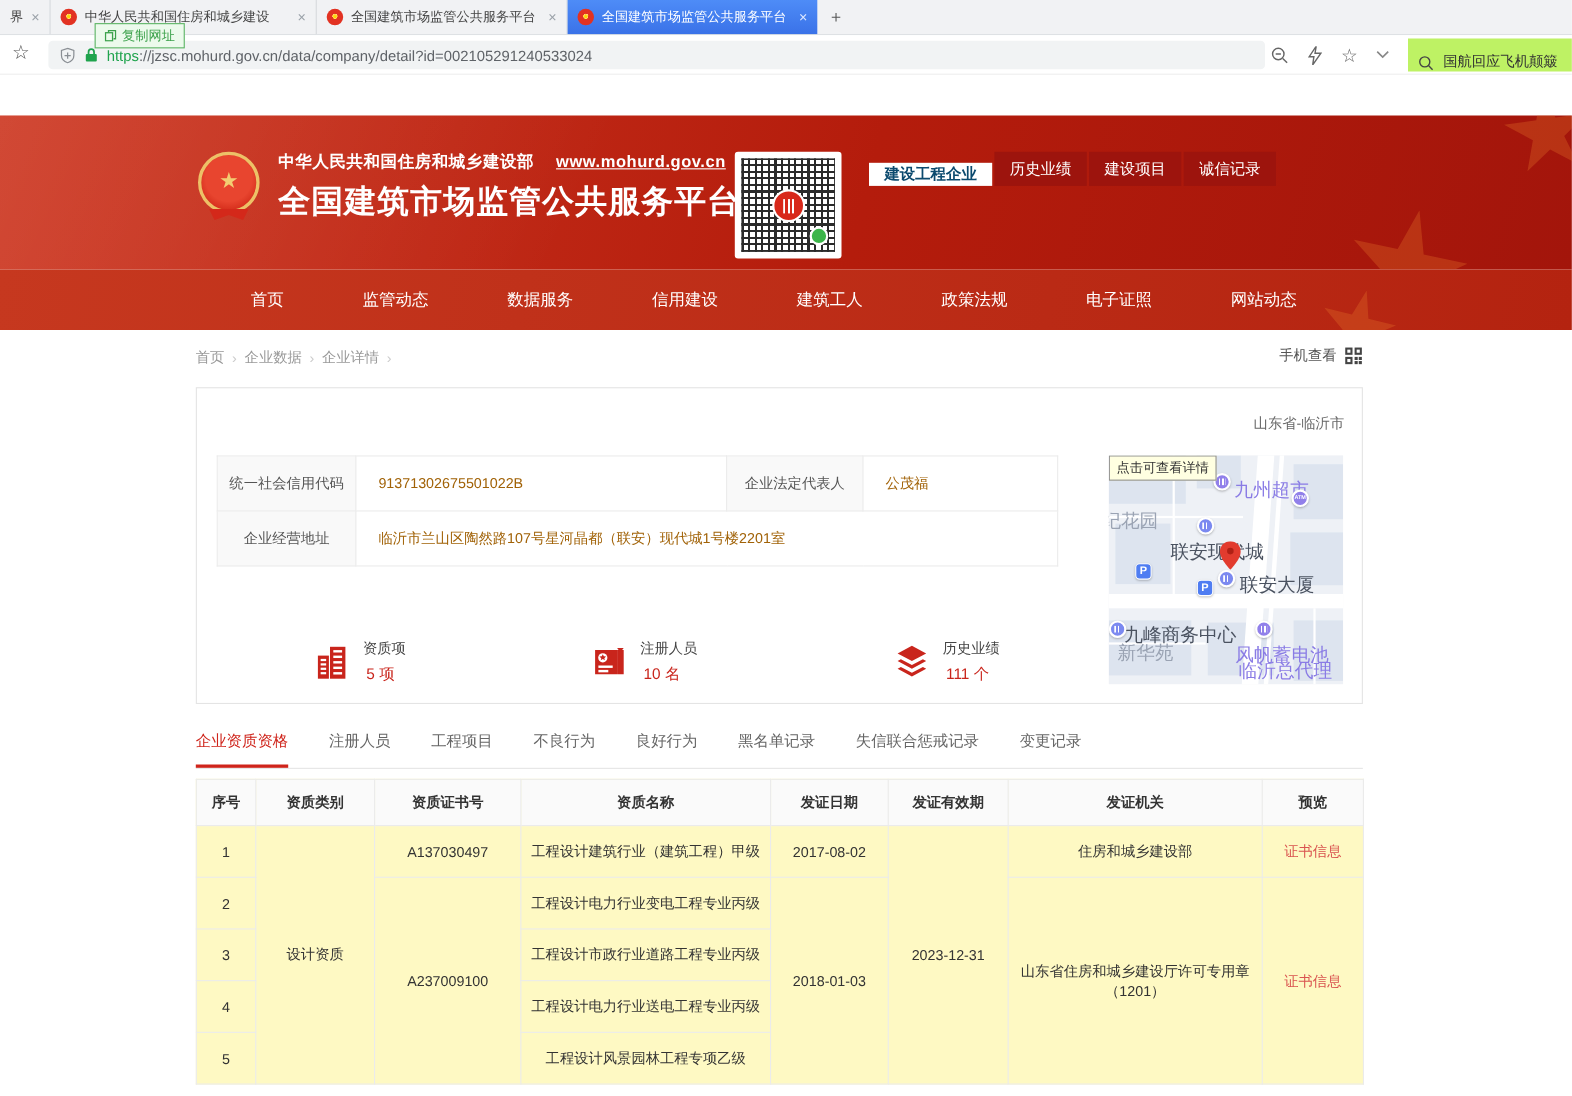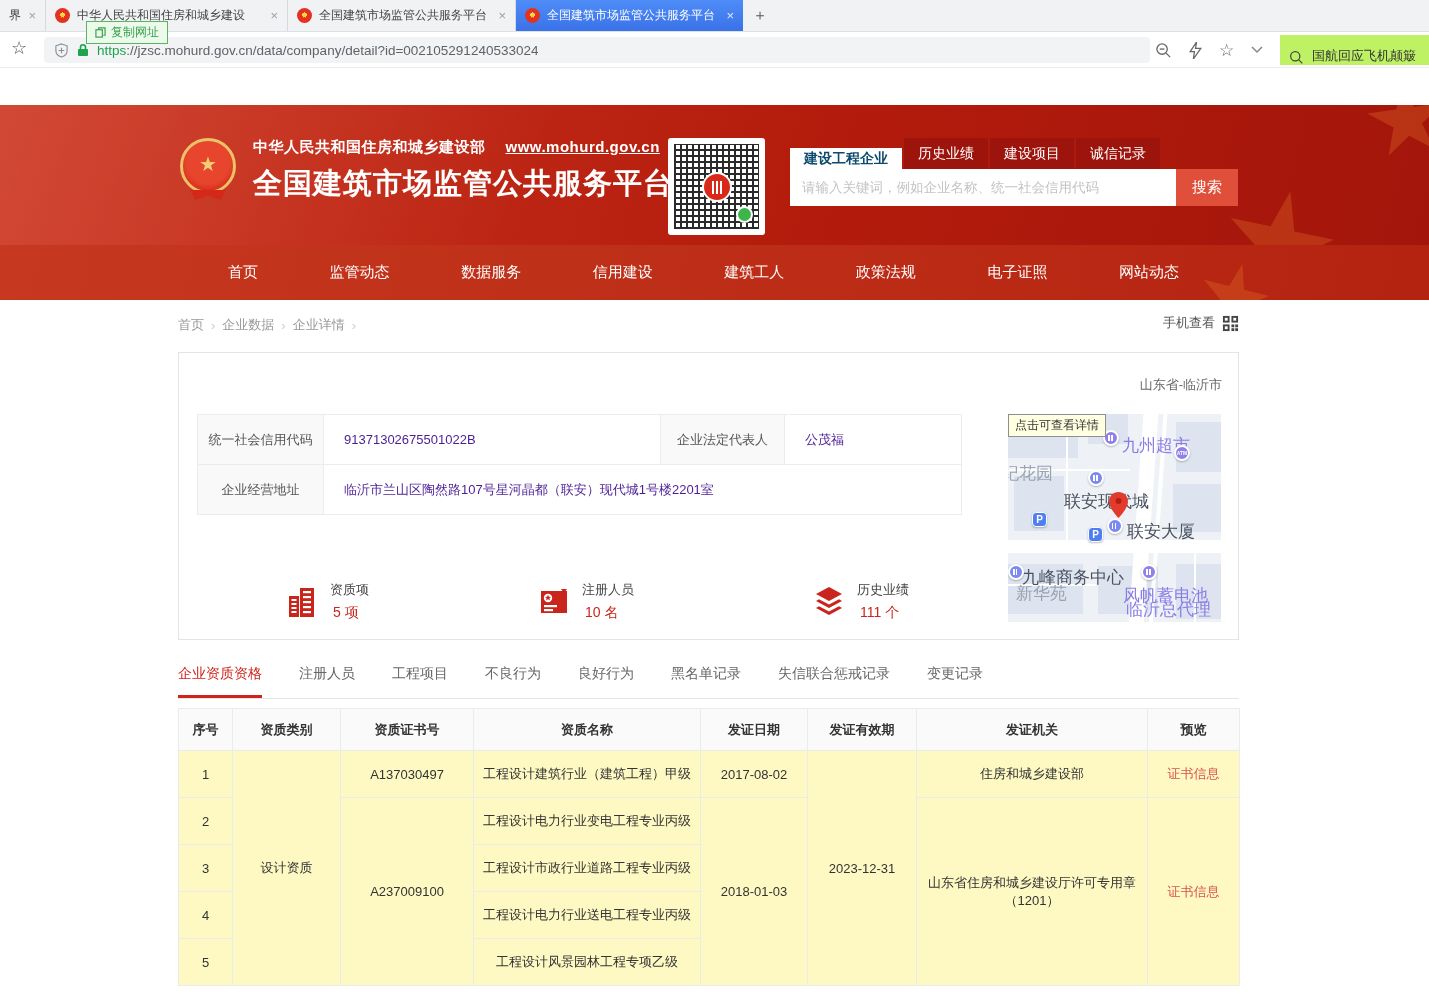--- a/index.html
+++ b/index.html
@@ -66,21 +66,21 @@
   .crumbs .sep{color:#ccc;}
   .crumb{cursor:pointer;}
   .mobile-view{position:absolute;right:190px;top:246px;display:flex;align-items:center;gap:7px;font-size:13px;color:#555;cursor:pointer;}
 
   .card{position:absolute;left:178px;top:284px;width:1061px;height:288px;border:1px solid #e4e4e4;background:#fff;}
   .company-name{position:absolute;left:18px;top:15px;font-size:21px;font-weight:bold;color:#333;}
   .company-region{position:absolute;right:16px;top:23px;font-size:13px;color:#666;}
   .info-table{position:absolute;left:18px;top:61px;width:764px;border-collapse:collapse;table-layout:fixed;}
   .info-table td{border:1px solid #ececec;height:50px;font-size:13px;}
   .info-table td.lbl{background:#f9f9f9;color:#555;text-align:center;}
-  .info-table td.val{color:#4c1d95;padding-left:20px;}
+  .info-table td.val{color:#a16207;padding-left:20px;}
 
   .stats{position:absolute;left:18px;top:228px;width:764px;display:flex;align-items:center;}
   .stat{display:flex;align-items:center;gap:11px;}
   .stat .txt .s-label{font-size:13px;color:#444;}
   .stat .txt .s-value{font-size:14px;color:#c9251c;margin-top:5px;padding-left:3px;}
   .stat1{margin-left:88px;align-items:center;}.stat2{margin-left:168px;}.stat3{margin-left:178px;}
 
   .map{position:absolute;left:829px;top:61px;width:213px;height:208px;background:#eef1f6;overflow:hidden;cursor:pointer;}
   .map-tip{position:absolute;left:0;top:0;background:#ffffe1;border:1px solid #8f8f8f;font-size:12px;color:#333;padding:2px 6px;z-index:9;}
   .mblock{position:absolute;background:#dde4ef;}
@@ -199,24 +199,20 @@
         <div class="qr-center"></div>
         <div class="qr-green"></div>
       </div>
     </div>
     <div class="hsearch">
       <div class="hsearch-tabs">
         <div class="hstab active">建设工程企业</div>
         <div class="hstab">历史业绩</div>
         <div class="hstab">建设项目</div>
         <div class="hstab">诚信记录</div>
-      </div>
-      <div class="hsearch-row">
-        <input type="text" placeholder="请输入关键词，例如企业名称、统一社会信用代码" style="">
-        <button class="hsearch-btn">搜索</button>
       </div>
     </div>
   </div>
 
   <div class="site-nav">
     <div class="deco-star" style="width:70px;height:70px;right:160px;top:18px;transform:rotate(14deg);"></div>
     <div class="nav-inner">
       <span class="nav-item">首页</span>
       <span class="nav-item">监管动态</span>
       <span class="nav-item">数据服务</span>

